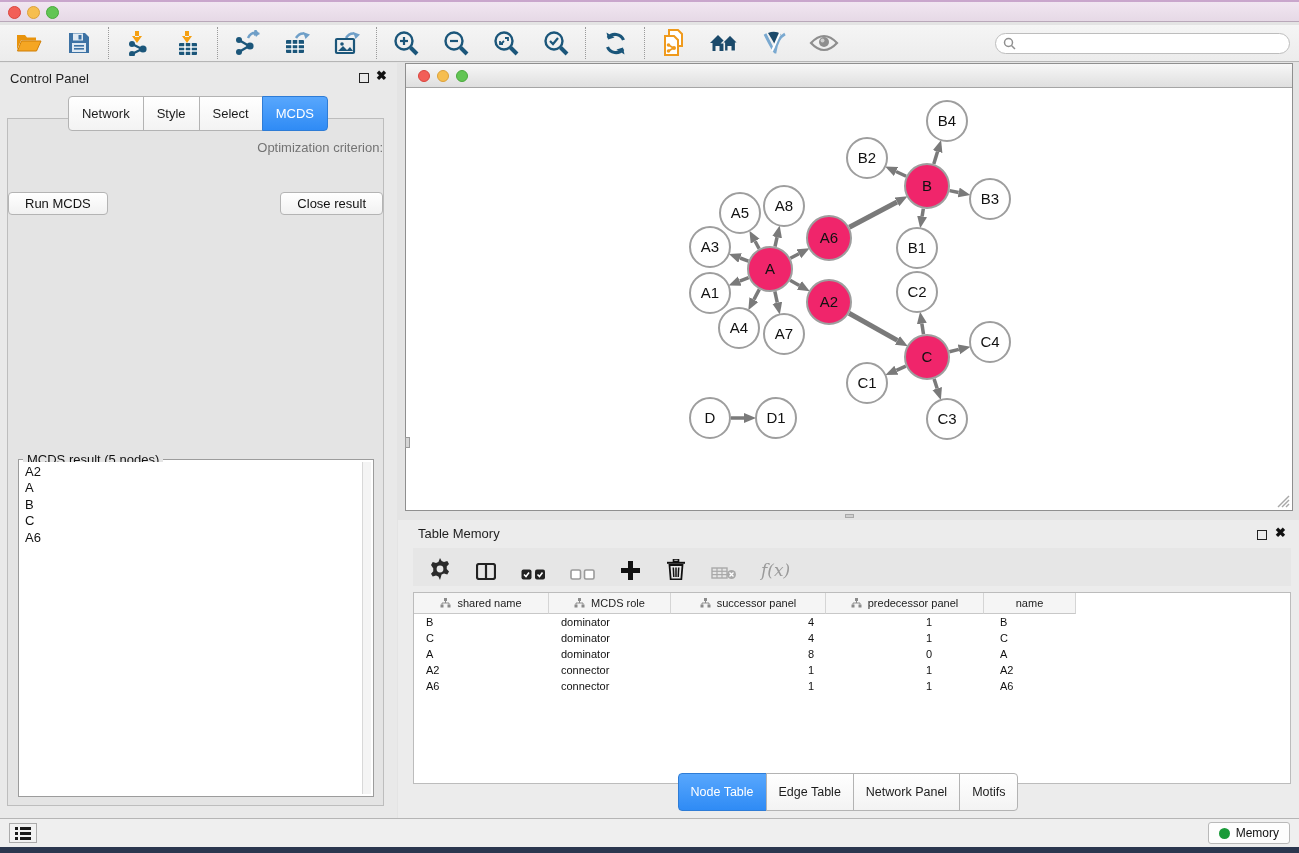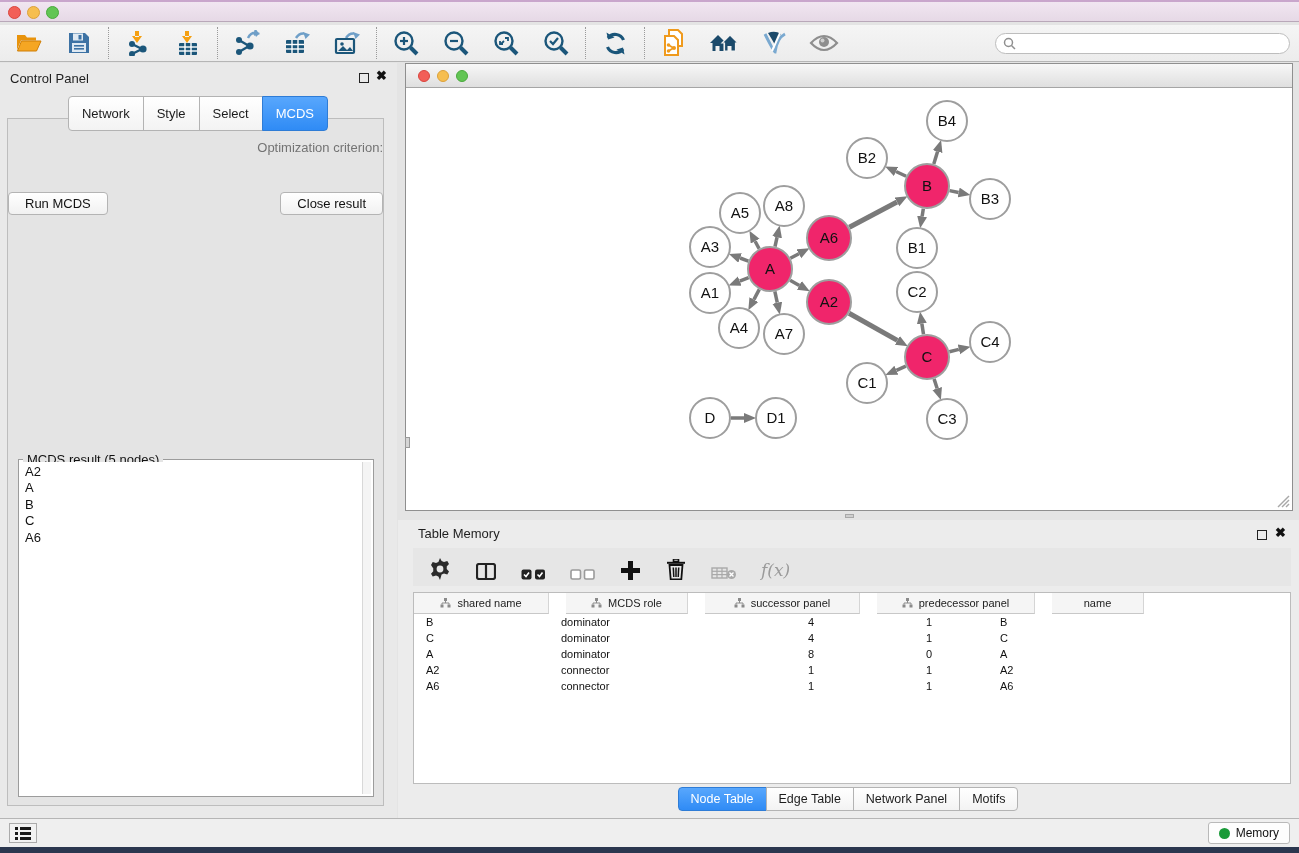--- a/index.html
+++ b/index.html
@@ -89,28 +89,28 @@
   .table-panel { position:absolute; left:398px; top:520px; width:901px; height:298px; background:#ececec; }
   .tp-header { position:absolute; left:20px; top:6px; font-size:13px; color:#1f1f1f; }
   .tp-float { right:32px; } .tp-close { right:13px; }
   .tp-toolbar { position:absolute; left:15px; top:28px; width:878px; height:38px; background:#e6e6e6;
     display:flex; align-items:center; gap:24px; padding-left:16px; }
   .tp-toolbar .tbtn { display:flex; align-items:flex-end; justify-content:center; min-width:22px; height:26px; }
   .fx-label { font-family:"DejaVu Serif", serif; font-style:italic; font-size:17px; color:#9a9a9a; }
 
   .node-table { position:absolute; left:15px; top:72px; width:878px; height:192px;
     background:#fff; border:1px solid #bcbcbc; overflow:hidden; }
-  .nt-header { display:flex; height:21px;gap:17px; }
+  .nt-header { display:flex; height:21px; }
   .nt-hcell { background:#f5f5f5; border-bottom:1px solid #c8c8c8; border-right:1px solid #d5d5d5;
     font-size:11px; color:#222; display:flex; align-items:center; justify-content:center; gap:6px; }
   .nt-row { display:flex; height:16px; }
   .nt-cell { font-size:11px; color:#111; line-height:16px; white-space:nowrap; overflow:hidden; }
 
   .tp-tabs { position:absolute; left:0; bottom:7px; width:100%; display:flex; justify-content:center; }
-  .tp-tabs .seg-tab { font-size:12.5px; padding:4px 12px; }
+  .tp-tabs .seg-tab { font-size:12.5px; padding:11px 12px; }
 
   
   .statusbar { position:absolute; left:0; top:818px; width:1299px; height:29px;
     background:#efefef; border-top:1px solid #b5b5b5; }
   .sb-listbtn { position:absolute; left:9px; top:4px; width:28px; height:20px;
     border:1px solid #ababab; background:#f2f2f2; display:flex; align-items:center; justify-content:center; }
   .memory-btn { position:absolute; right:9px; top:3px; height:22px; display:flex; align-items:center;
     gap:6px; border:1px solid #b9b9b9; border-radius:3px; background:#fdfdfd; padding:0 10px; font-size:12px; color:#111; }
   .mem-dot { width:11px; height:11px; border-radius:50%; background:#199a38; }
   .desktop-strip { position:absolute; left:0; top:847px; width:1299px; height:6px; background:#2b374f; }

